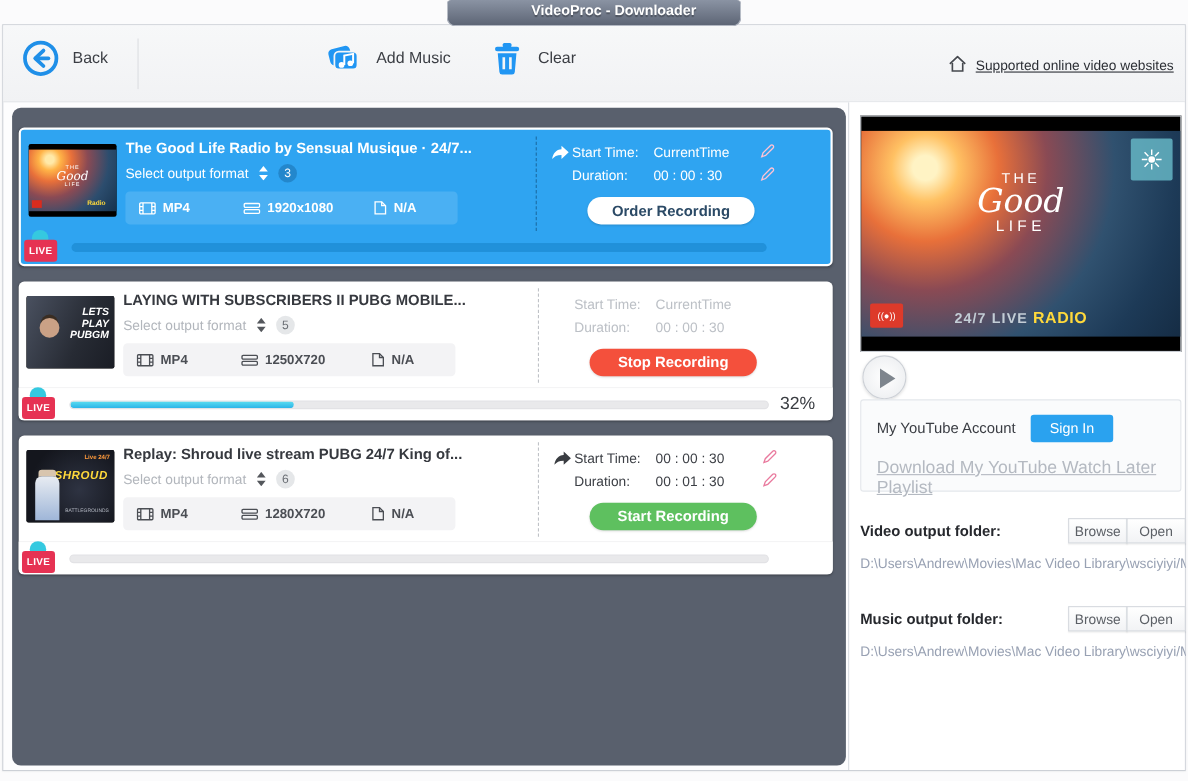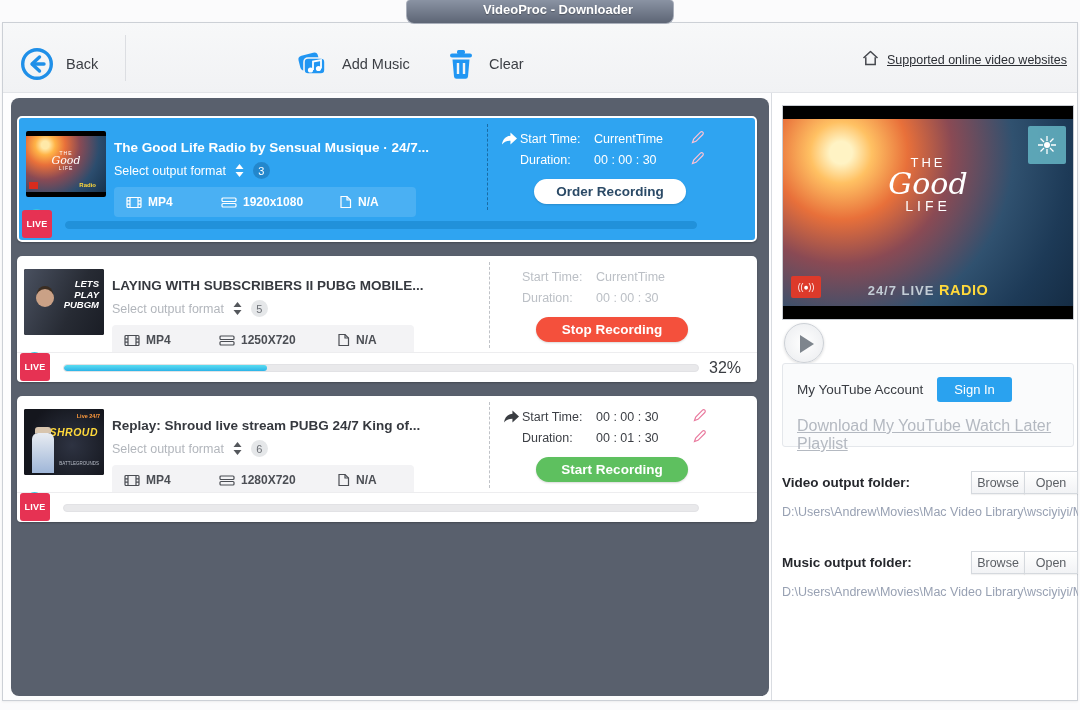--- a/index.html
+++ b/index.html
@@ -16,41 +16,41 @@
     text-shadow:0 1px 1px rgba(0,0,0,.3);padding-left:36px; }
 
   
   .window { position:absolute; left:2px; top:22px; width:1076px; height:679px;
     background:#fdfdfe; border:1px solid #ccd0d6; box-shadow:0 1px 2px rgba(0,0,0,.06); }
 
   
   .toolbar { position:absolute; left:0; top:0; right:0; height:70px;
     background:linear-gradient(#f7f8f9,#f1f2f4); border-bottom:1px solid #e2e4e8; }
   .tool { position:absolute; display:flex; align-items:center; gap:11px;
-    font-size:14.5px; color:#3b3e44; cursor:pointer; height:44px; top:19px; }
+    font-size:14.5px; color:#3b3e44; cursor:pointer; height:44px; top:8px; }
   .tb-sep { position:absolute; left:122px; top:12px; width:1px; height:46px; background:#dcdee2; }
   .tool svg { display:block; }
   .link-tool { position:absolute; right:10px; top:26px; display:flex; align-items:center; gap:7px;
     font-size:12.5px; color:#2c2f35; }
   .link-tool .ltext { text-decoration:underline; cursor:pointer; }
 
   
   .task-panel { position:absolute; left:8px; top:75px; width:758px; height:598px;
     background:#59606d; border-radius:8px; }
   .right-panel { position:absolute; left:768px; top:70px; right:0; bottom:0;
     background:#fff; border-left:1px solid #d9dce1; }
 
   
   .card { position:absolute; left:6px; width:740px; height:126px; background:#fff;
     border-radius:5px; box-shadow:0 1px 2px rgba(0,0,0,.25); }
   .card.selected { background:#2fa4f1; border:2px solid #fff; }
   .card-main { position:absolute; left:0; right:0; top:0; height:96px; display:flex; }
   .thumb { width:80px; height:66px; margin:13px 8px 0 7px; border-radius:2px;
     position:relative; overflow:hidden; background:#000; flex-shrink:0; }
-  .card-info { flex:1; padding-top:3px; min-width:0;margin-top:19px; }
+  .card-info { flex:1; padding-top:9px; min-width:0; }
   .card-title { font-size:13.5px; font-weight:bold; color:#36393f; white-space:nowrap;
     overflow:hidden; text-overflow:ellipsis; padding-right:8px; }
   .selected .card-title { color:#fff; }
   .select-row { display:flex; align-items:center; gap:9px; margin-top:7px;
     font-size:12.5px; color:#b2b6bc; }
   .selected .select-row { color:#fff; }
   .select-row svg { color:#54575c; }
   .selected .select-row svg { color:#fff; }
   .count-badge { width:17px; height:17px; border-radius:50%; background:#e5e7e9;
     color:#6a6e74; font-size:11px; display:flex; align-items:center; justify-content:center; }
@@ -81,21 +81,21 @@
   .btn-stop  { background:#f4503c; color:#fff; }
   .btn-start { background:#5ec05f; color:#fff; }
 
   
   .strip { position:absolute; left:0; right:0; bottom:0; height:30px;
     display:flex; align-items:center; border-radius:0 0 4px 4px; }
   .card:not(.selected) .strip { border-top:1px solid #ededef; background:#fff; }
   .live-badge { position:relative; width:30px; height:26px; margin-left:3px; flex-shrink:0; }
   .live-badge::before { content:""; position:absolute; left:7px; top:-3px; width:15px;
     height:15px; border-radius:50%; background:#35c9e0; }
-  .live-box { position:absolute; left:0; bottom:0; width:30px; height:28px;
+  .live-box { position:absolute; left:0; bottom:0; width:30px; height:20px;
     background:#e63253; border-radius:3px; color:#fff; font-size:9px; font-weight:bold;
     display:flex; align-items:center; justify-content:center; letter-spacing:.3px;margin-top:24px; }
   .track { flex:1; height:8px; margin:0 10px 0 13px; border-radius:4px;
     background:#e9e9eb; border:1px solid #e2e2e5; overflow:hidden; }
   .selected .track { background:#2191da; border-color:#2191da; }
   .fill { height:100%; width:0; border-radius:4px;
     background:linear-gradient(#5adcf0,#2cb4e8); }
   .pct { width:48px; font-size:16px; color:#3a3d42; }
 
   

